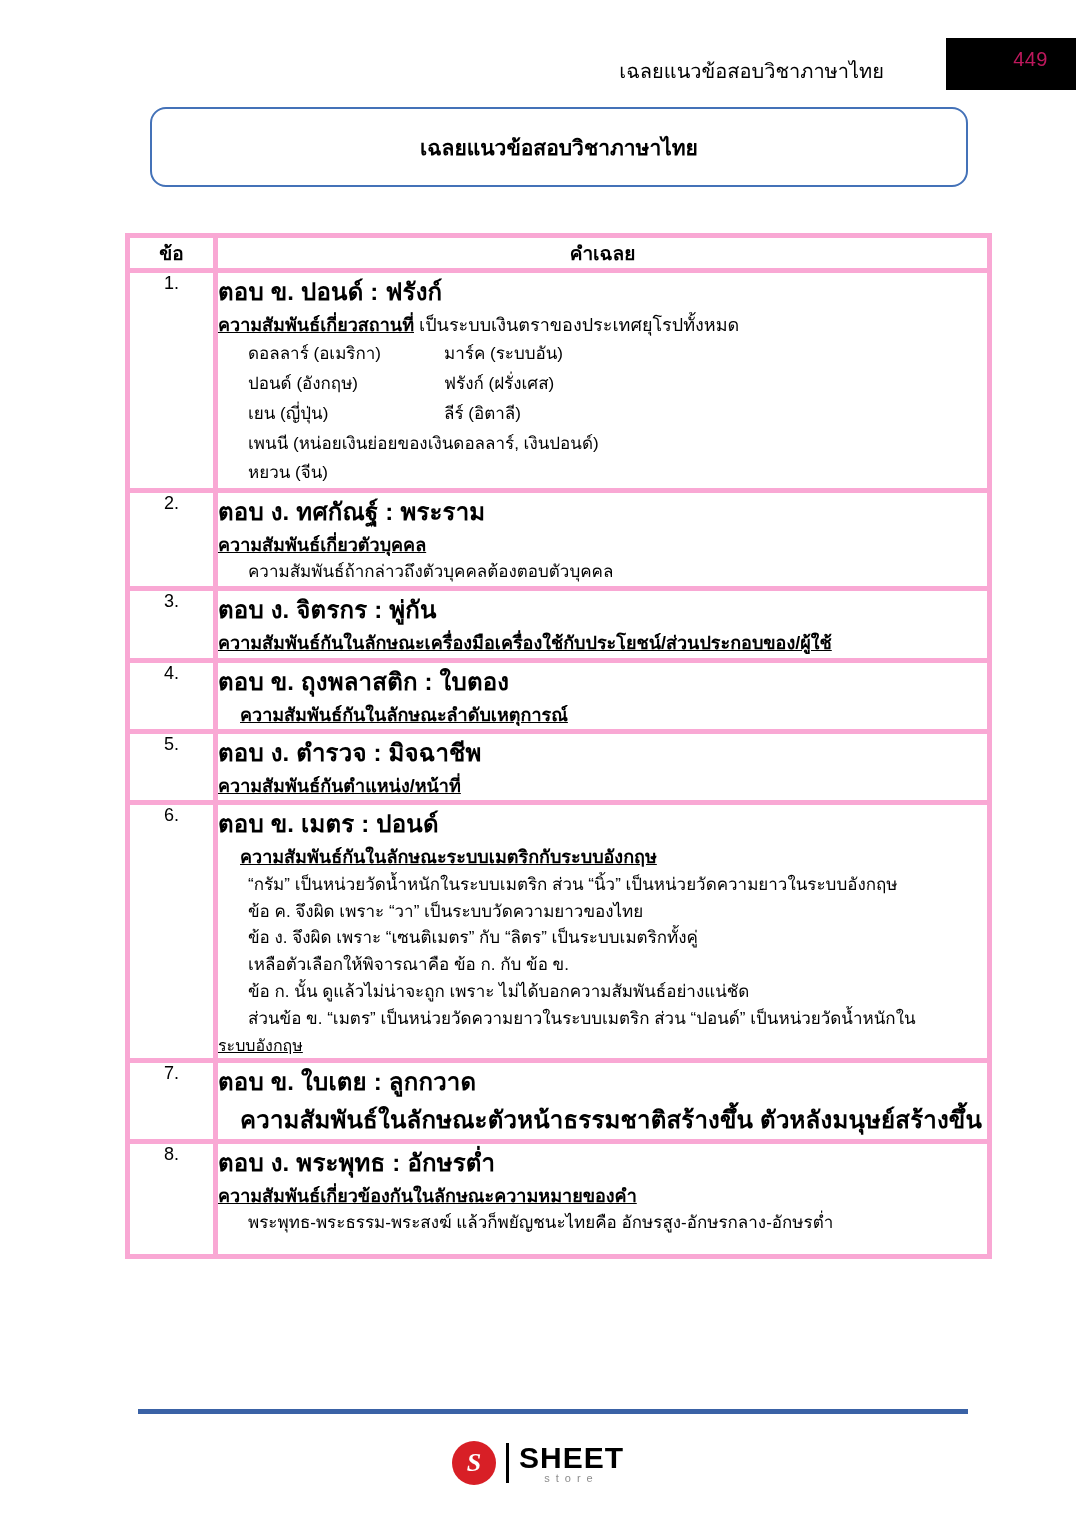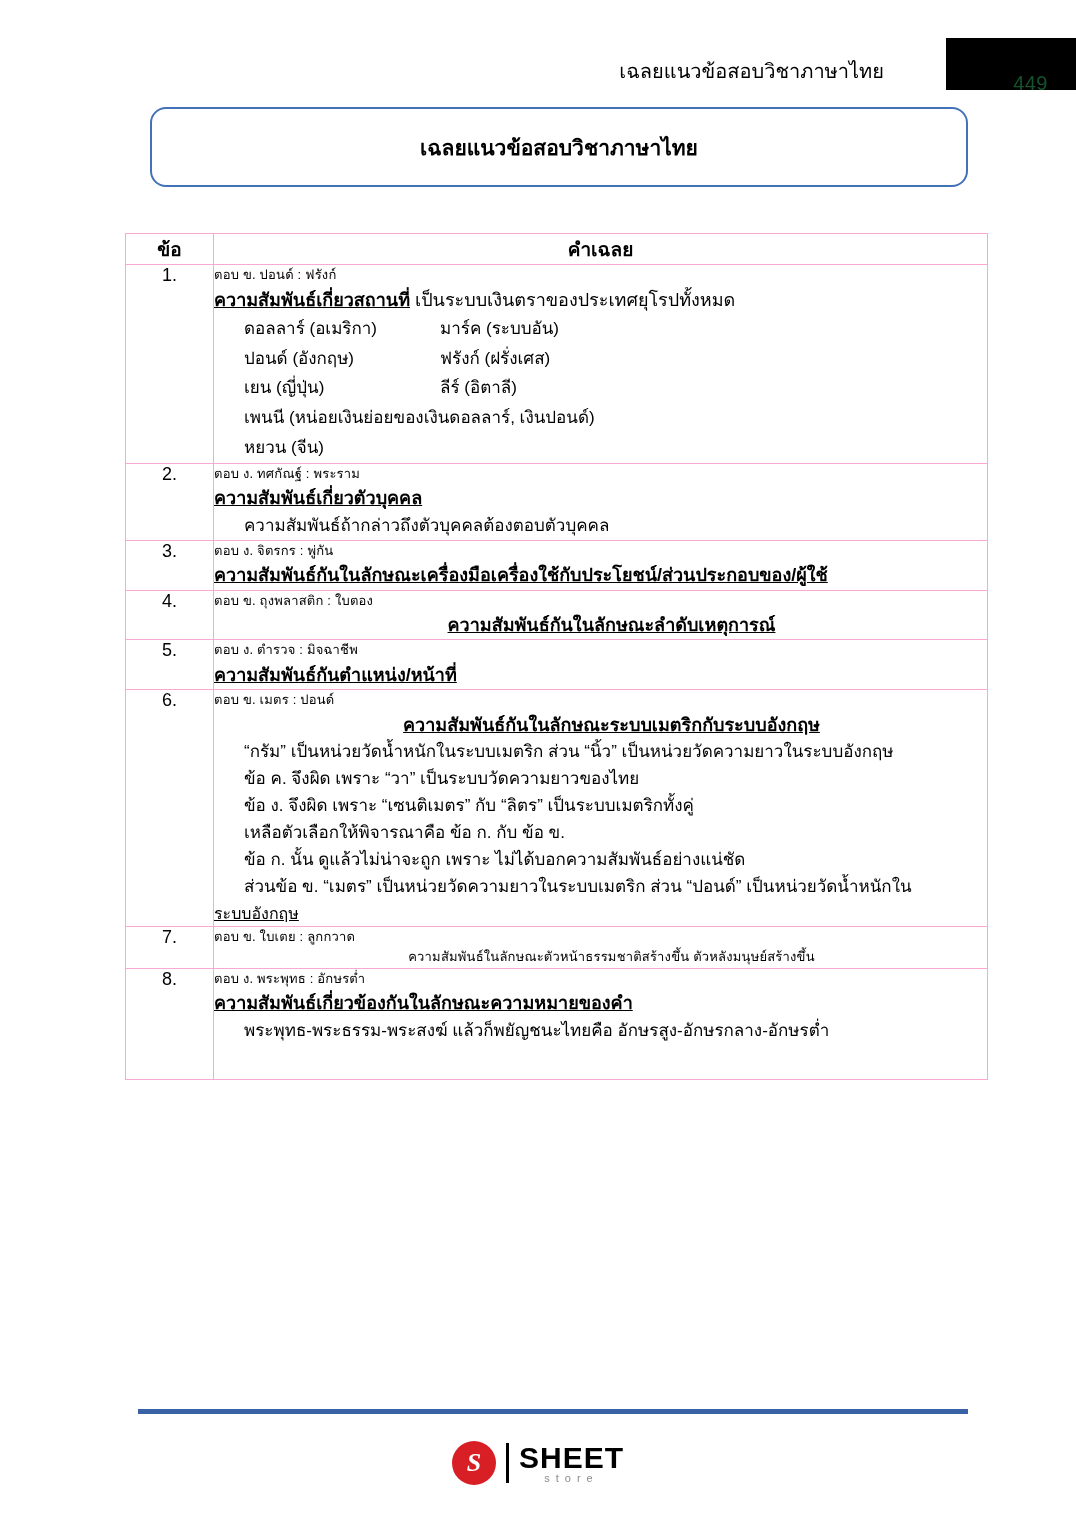--- a/index.html
+++ b/index.html
@@ -42,22 +42,22 @@
     position: absolute;
     right: 0;
     top: 38px;
     width: 130px;
     height: 52px;
     background: #000000;
   }
   .page-num {
     position: absolute;
     right: 28px;
-    top: 72px;
-    color: #14532d;
+    top: 48px;
+    color: #be185d;
     font-size: 20px;
     letter-spacing: .5px;
   }
 
   
   .banner {
     position: absolute;
     left: 150px;
     top: 107px;
     width: 818px;
@@ -81,21 +81,21 @@
     left: 125px;
     top: 233px;
     width: 862px;
   }
   table.answers {
     border-collapse: collapse;
     width: 862px;
     table-layout: fixed;
   }
   table.answers td, table.answers th {
-    border: 1px solid #f9a8d4;
+    border: 5px solid #f9a8d4;
     vertical-align: top;
     padding: 0;
   }
   .col-no { width: 88px; }
   .col-ans { width: 774px; }
 
   th.head {
     text-align: center;
     font-size: 19px;
     font-weight: bold;
@@ -105,22 +105,22 @@
     text-align: center;
     font-size: 18px;
     padding-top: 13px;
   }
   td.ans {
     padding: 11px 14px 12px 14px;
     font-size: 18px;
     line-height: 1.58;
   }
   .ans-line {
-    font-weight: normal;
-    font-size: 13px;
+    font-weight: bold;
+    font-size: 24px;
     letter-spacing: .2px;
   }
   .sub-head {
     font-weight: bold;
     text-decoration: underline;
     font-size: 18px;
   }
   .plain {
     font-weight: normal;
     text-decoration: none;
@@ -137,21 +137,21 @@
   .pairs {
     padding-left: 30px;
     font-size: 17px;
   }
   .pair-row {
     display: flex;
     line-height: 1.75;
   }
   .pair-left { width: 196px; }
   .pair-right { }
-  .indent2 { padding-left: 22px; text-align: center; }
+  .indent2 { padding-left: 22px; }
 
   
   .footer-rule {
     position: absolute;
     left: 138px;
     top: 1409px;
     width: 830px;
     height: 5px;
     background: #3a62a6;
   }

